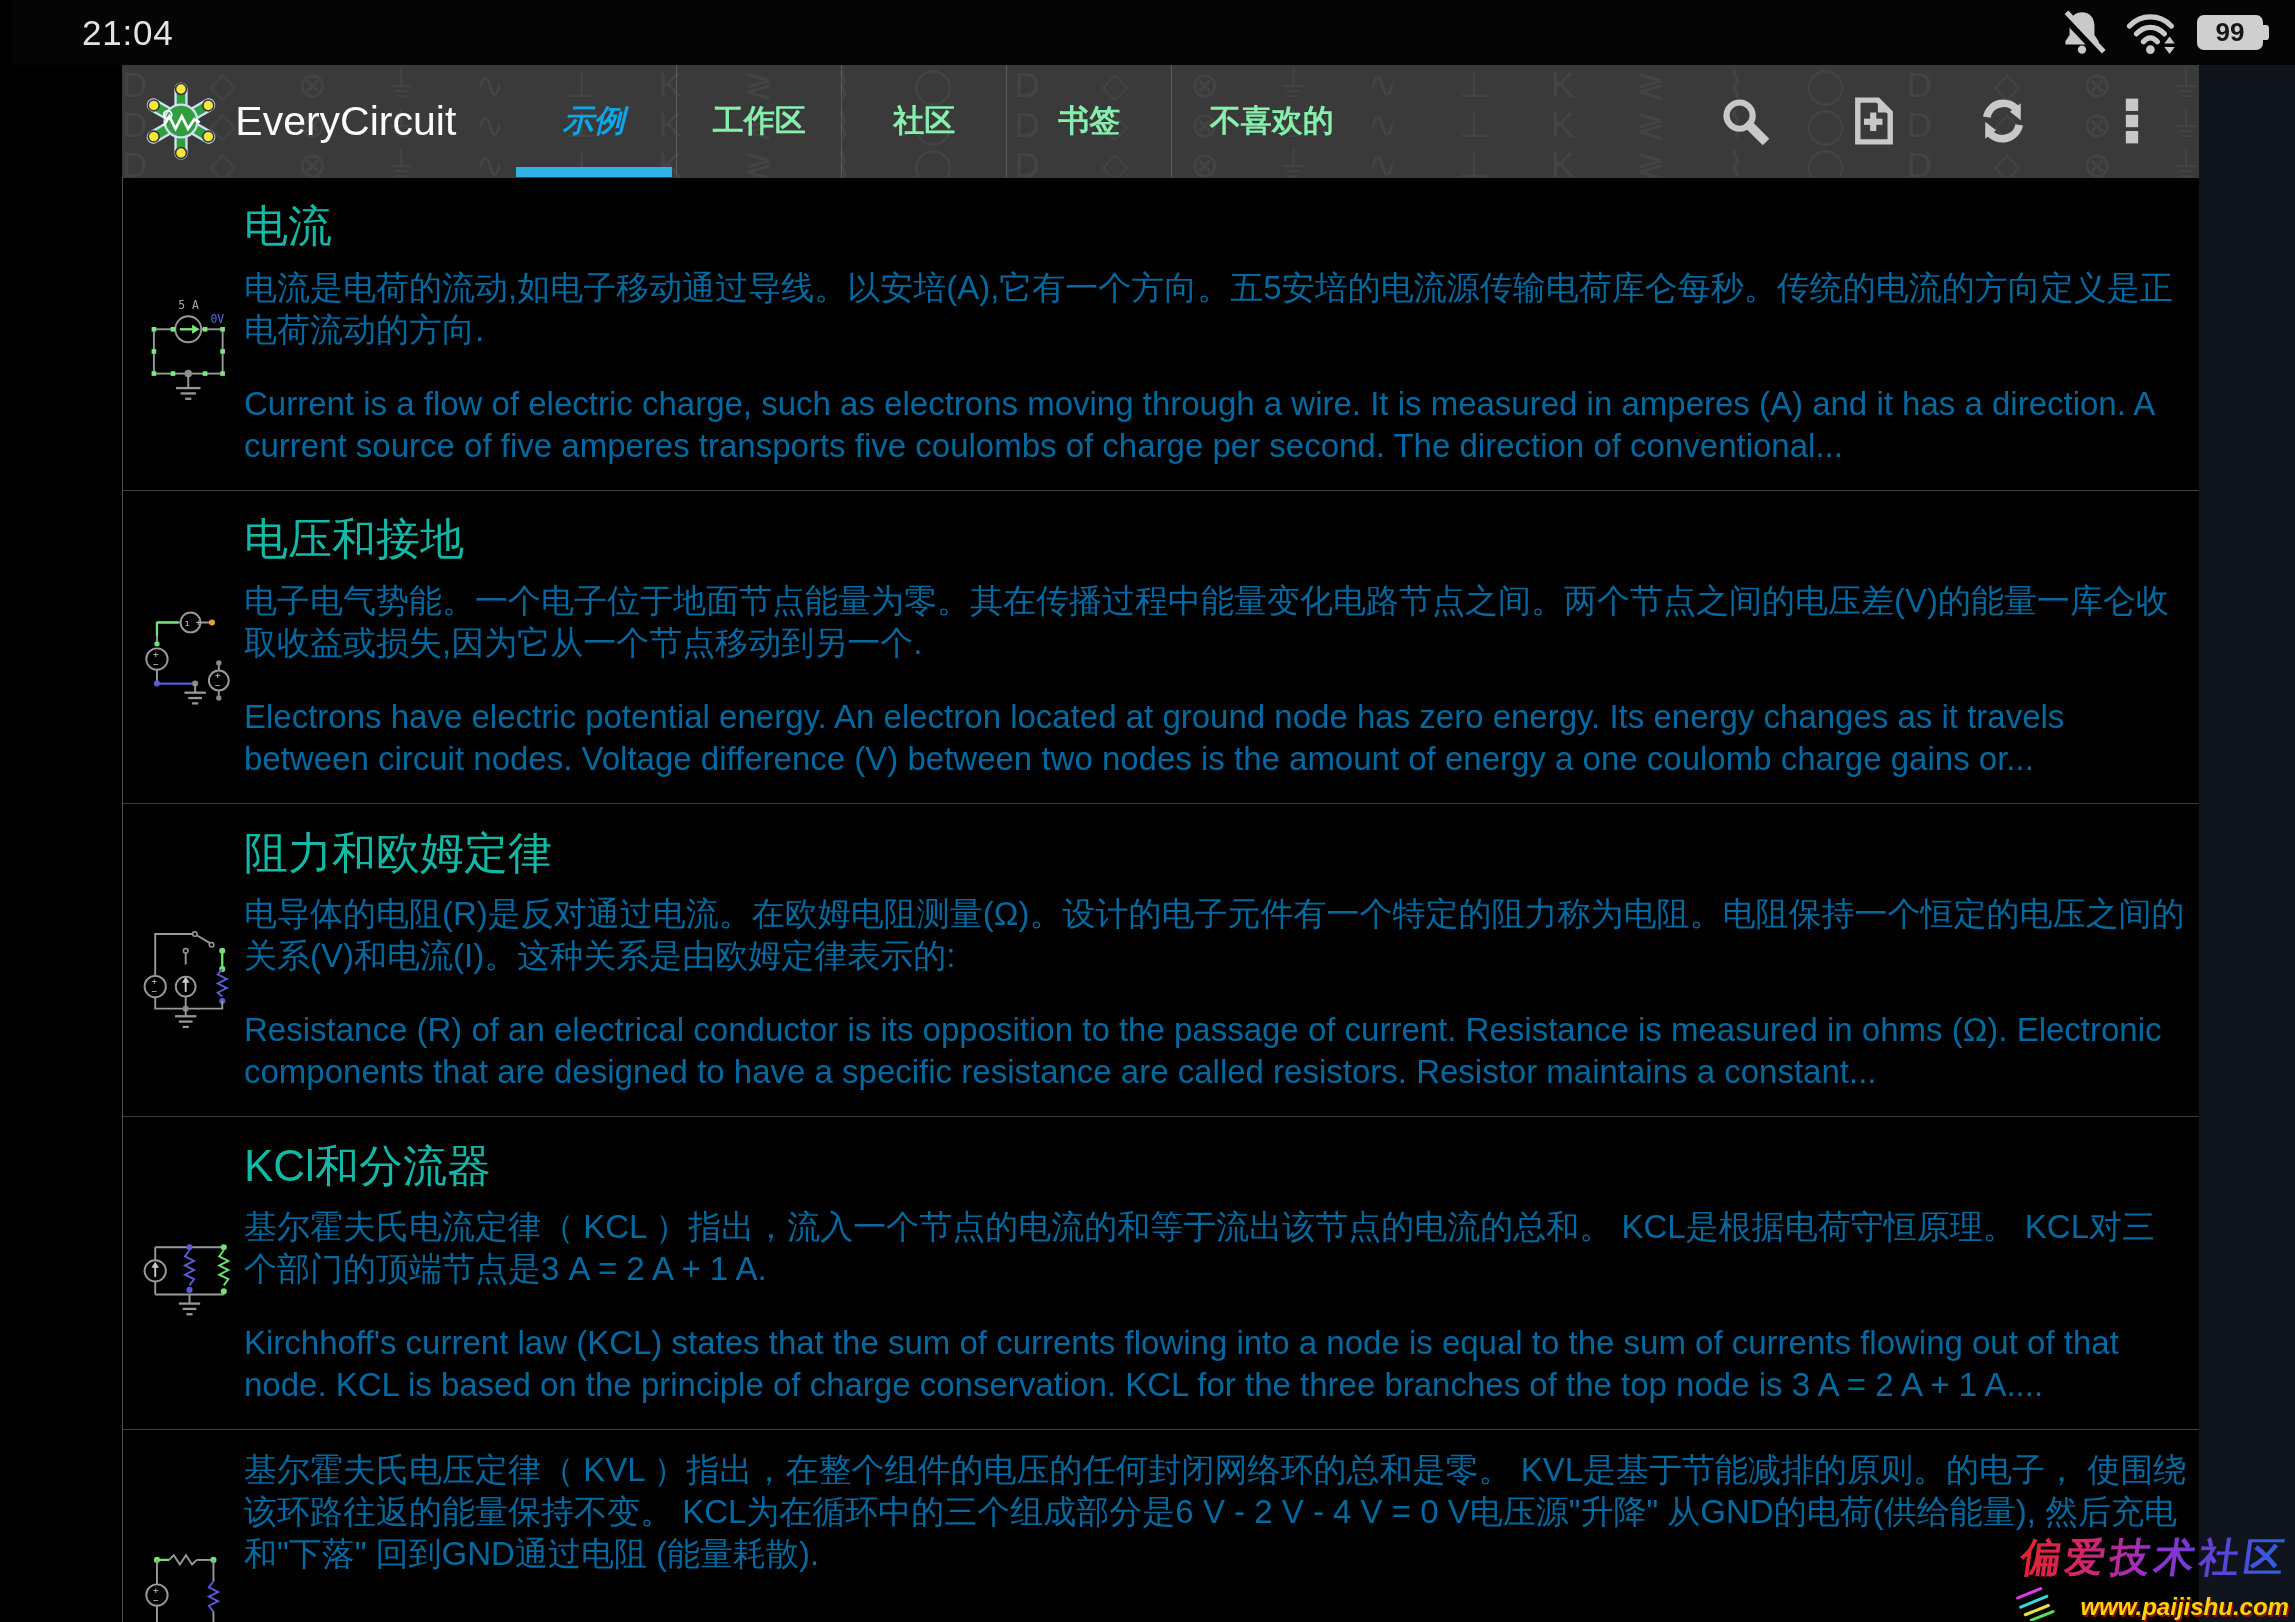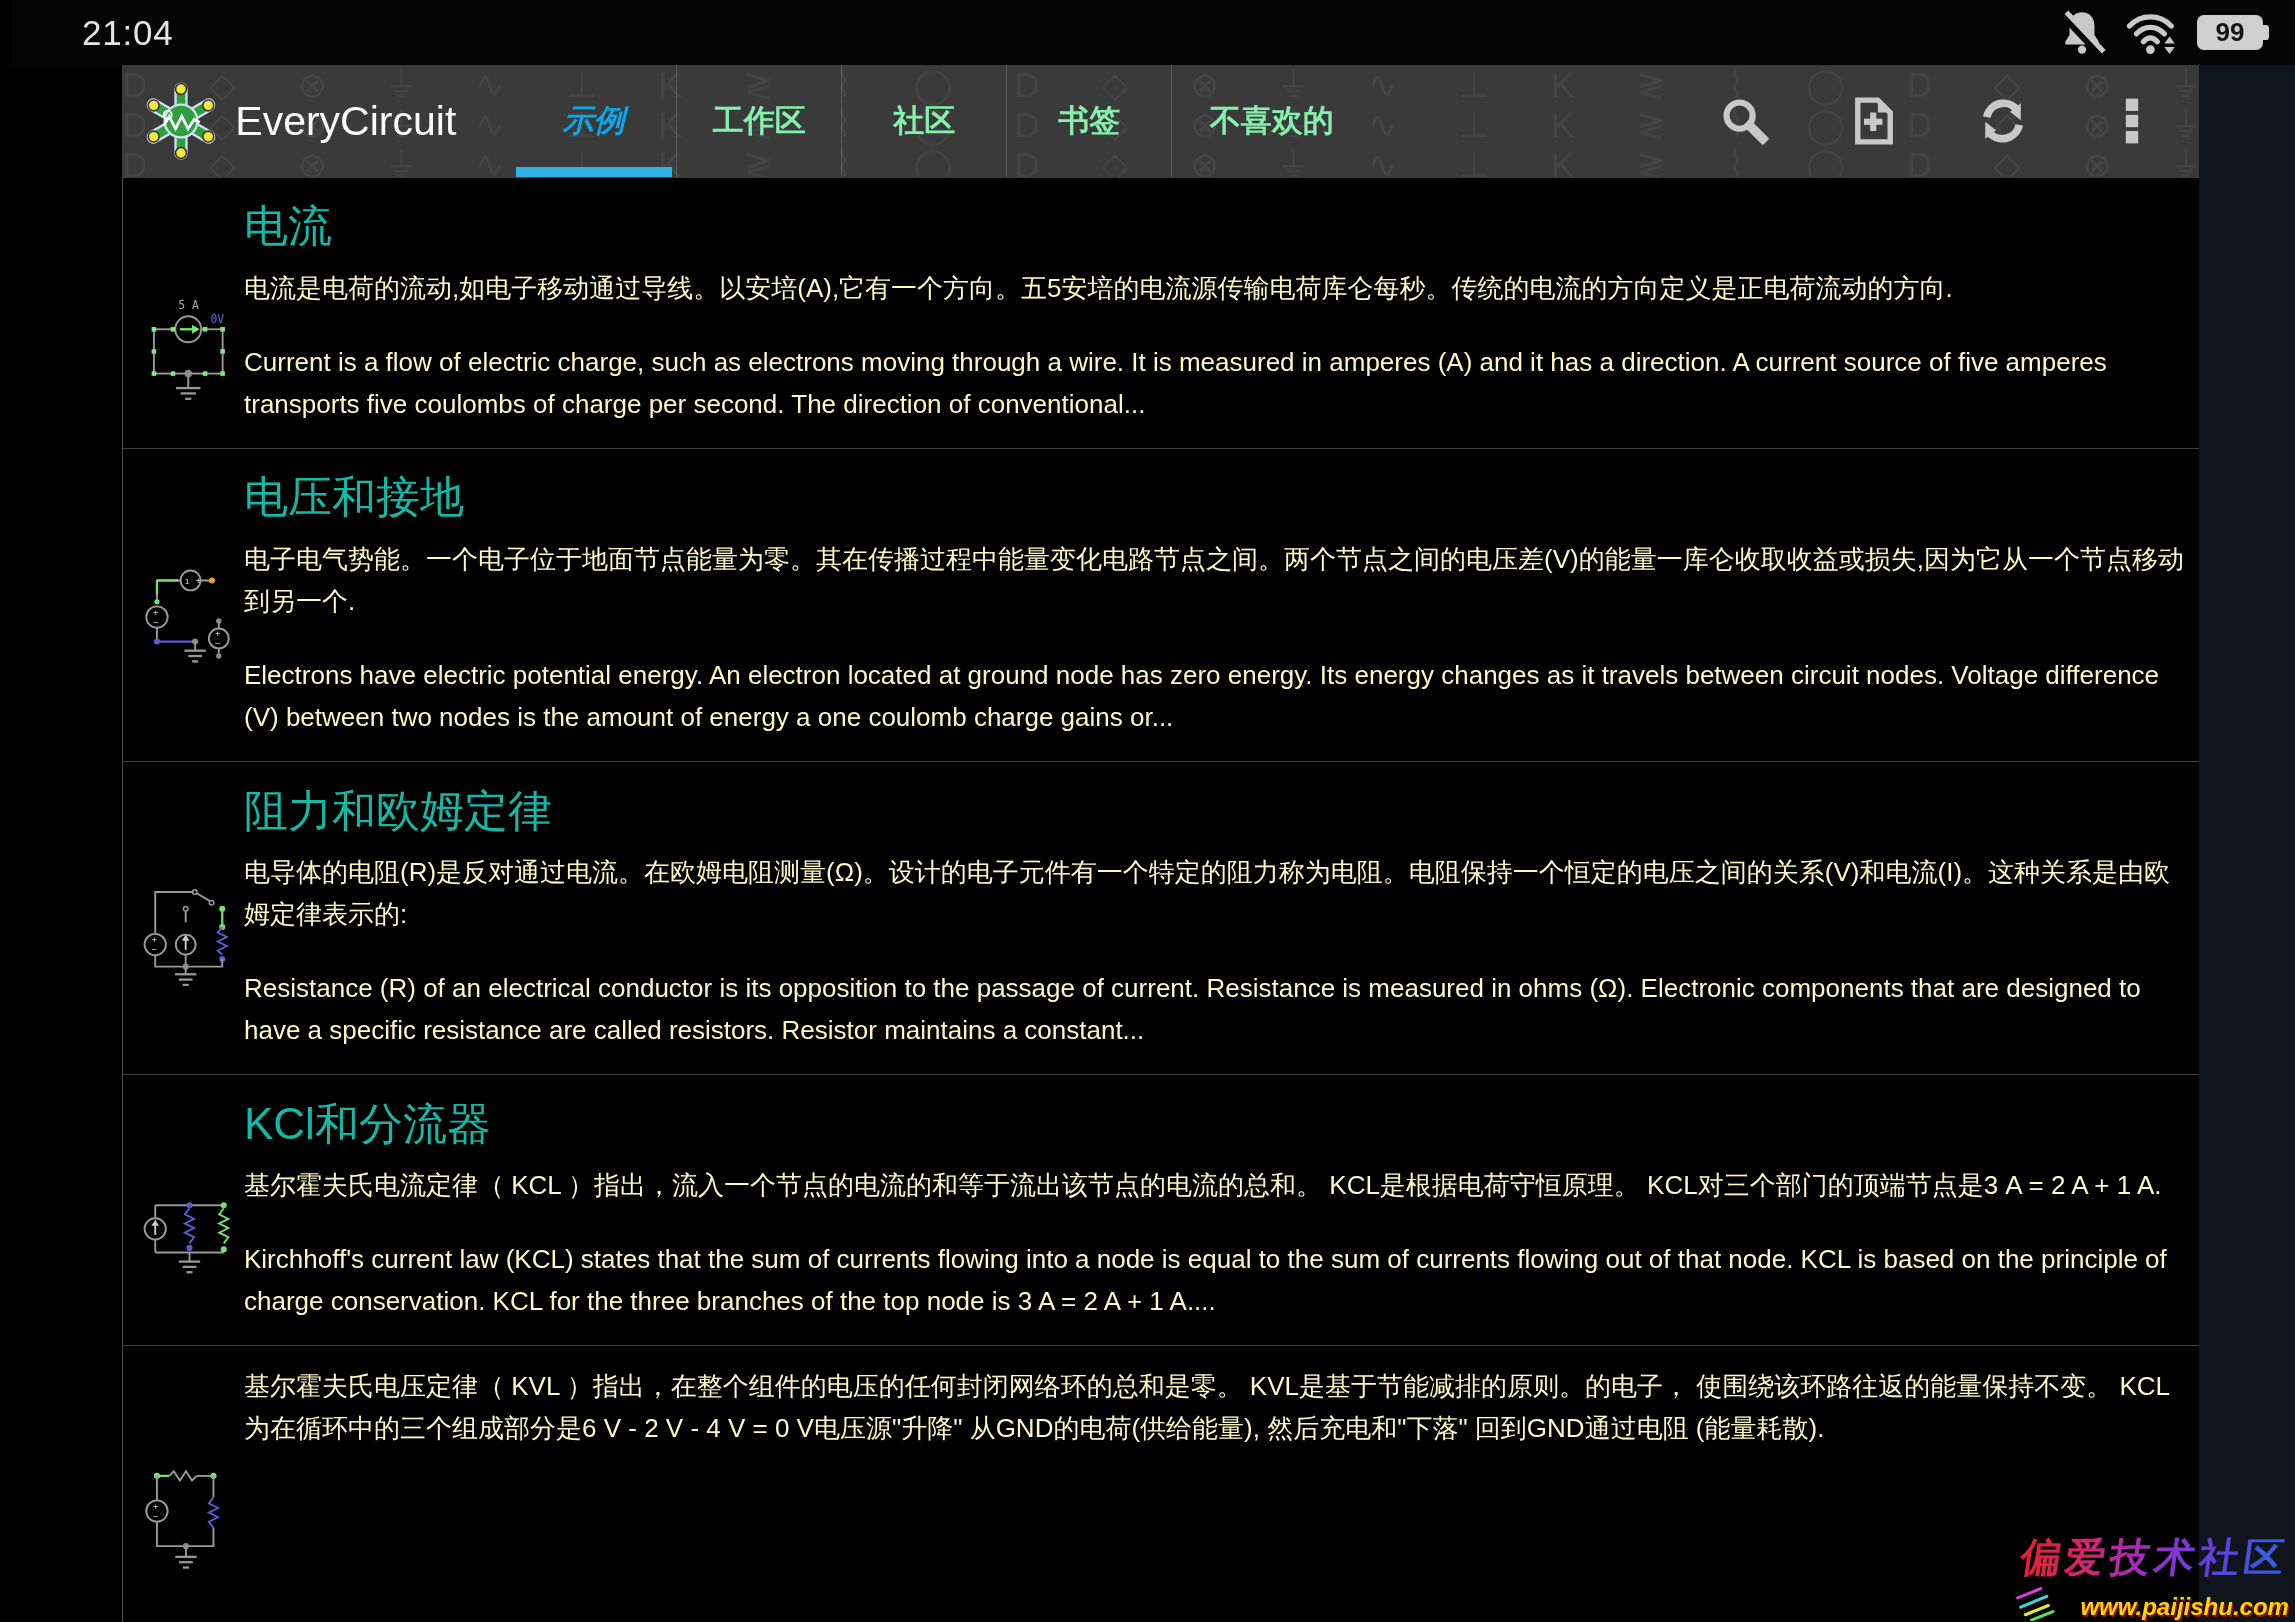--- a/index.html
+++ b/index.html
@@ -36,21 +36,21 @@
   .tab .underline { display:none; position:absolute; left:4.6px; right:4.6px; bottom:0; height:10px; background:#2fb2e6; }
   .tab.selected { color:#0ea5e9;font-style:italic; }
   .tab.selected .underline { display:block; }
   .actions { position:relative; margin-left:auto; margin-right:40px; display:flex; align-items:center; gap:75px; }
   .action-icon { width:54px; height:54px; }
 
   
   .list { flex:1; background:#000; border-left:1.5px solid #4e4e4e; overflow:hidden; }
   .list-item { position:relative; border-top:1.5px solid #3e3e3e; padding:18.4px 12.2px 23px 121px; }
   .item-title { font-size:44px; line-height:60px; font-weight:400; color:#14b8a6; margin-bottom:10.7px; }
-  .item-body { font-size:26px; line-height:42px; color:#fef9c3; max-width:1945px; }
+  .item-body { font-size:33px; line-height:42px; color:#0369a1; max-width:1945px; }
   .item-body.en { margin-top:32px; }
   .thumb { position:absolute; left:17px; top:107px; }
   .t-label { font-family:"DejaVu Sans Mono","Liberation Mono",monospace; }
 
   
   .watermark { position:absolute; right:6.1px; bottom:1.5px; z-index:9; text-align:right; }
   .wm-title { font-size:40px; font-weight:700; transform:skewX(-8deg); letter-spacing:4.6px;
               background:linear-gradient(90deg,#e42020,#d42665,#9b2fc9,#5a43dc,#2b63e2);
               -webkit-background-clip:text; background-clip:text; color:transparent; }
   .wm-bottom { display:flex; align-items:flex-end; justify-content:flex-end; gap:1px; margin-top:1.5px; }

